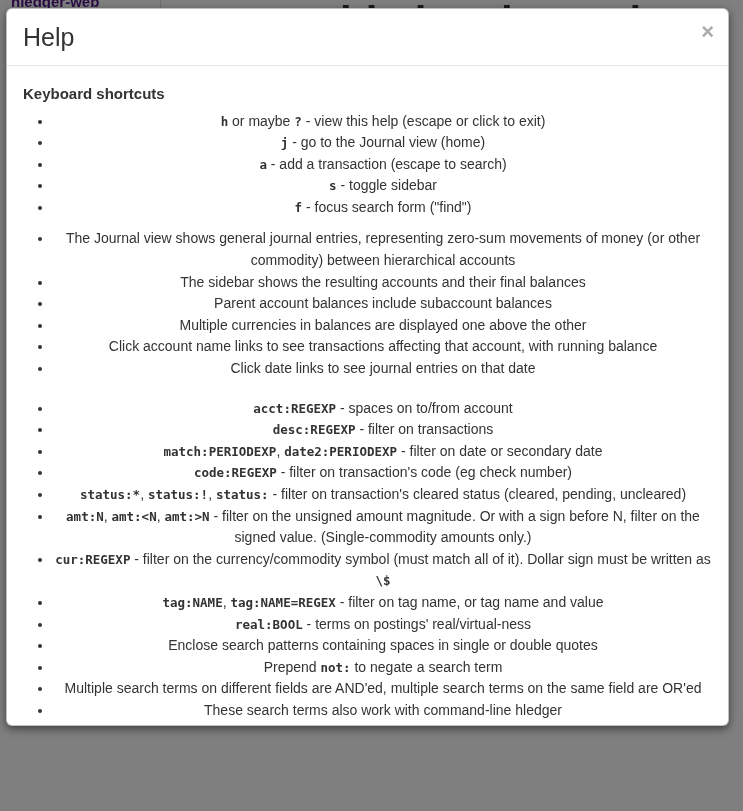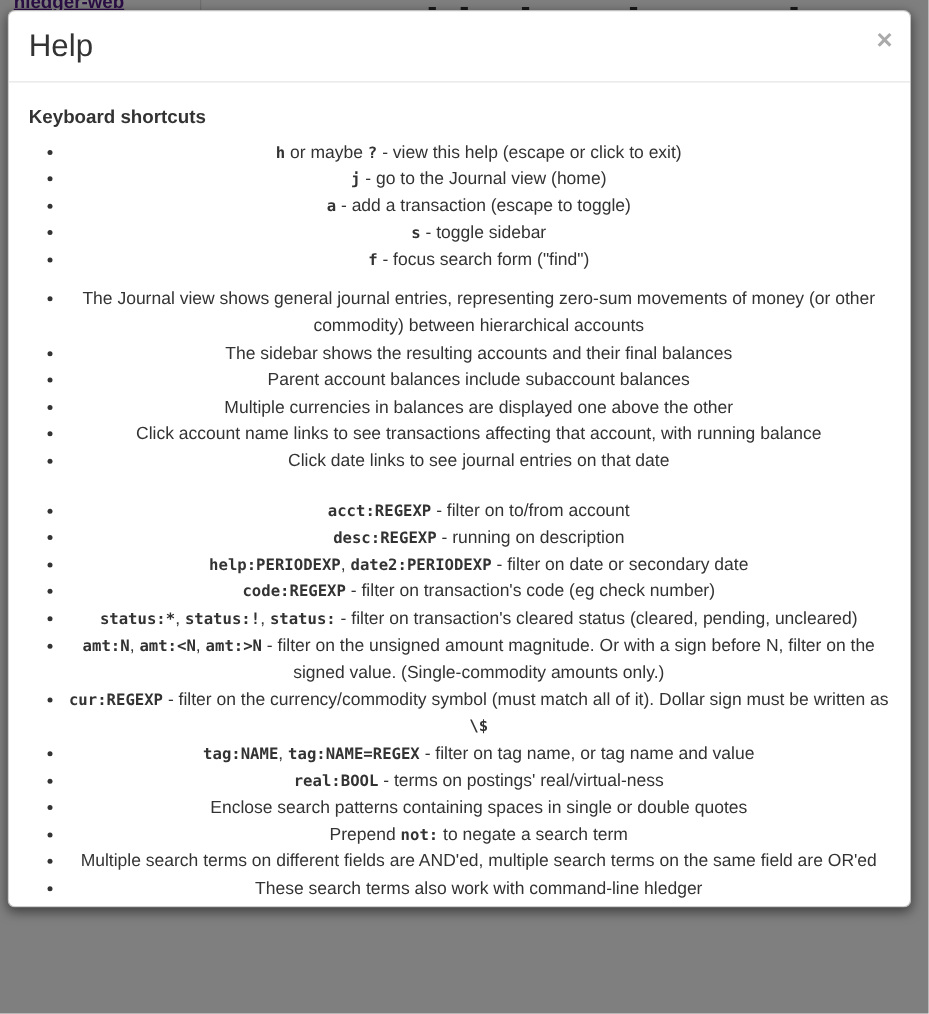--- a/index.html
+++ b/index.html
@@ -138,38 +138,38 @@
   <div class="modal-header">
     <h2 class="modal-title">Help</h2>
     <button class="close-btn">×</button>
   </div>
   <div class="modal-body">
     <div class="col">
       <h4 class="section-heading">Keyboard shortcuts</h4>
       <ul class="help-list">
           <li><code class="term">h</code><span> or maybe </span><code class="term">?</code><span> - view this help (escape or click to exit)</span></li>
           <li><code class="term">j</code><span> - go to the Journal view (home)</span></li>
-          <li><code class="term">a</code><span> - add a transaction (escape to toggle)</span></li>
+          <li><code class="term">a</code><span> - add a transaction (escape to search)</span></li>
           <li><code class="term">s</code><span> - toggle sidebar</span></li>
           <li><code class="term">f</code><span> - focus search form ("find")</span></li>
         </ul>
       <ul class="help-list">
           <li><span>The Journal view shows general journal entries, representing zero-sum movements of money (or other commodity) between hierarchical accounts</span></li>
           <li><span>The sidebar shows the resulting accounts and their final balances</span></li>
           <li><span>Parent account balances include subaccount balances</span></li>
           <li><span>Multiple currencies in balances are displayed one above the other</span></li>
           <li><span>Click account name links to see transactions affecting that account, with running balance</span></li>
           <li><span>Click date links to see journal entries on that date</span></li>
         </ul>
     </div>
     <div class="col">
       <ul class="help-list">
-          <li><code class="term">acct:REGEXP</code><span> - filter on to/from account</span></li>
-          <li><code class="term">desc:REGEXP</code><span> - running on description</span></li>
-          <li><code class="term">help:PERIODEXP</code><span>, </span><code class="term">date2:PERIODEXP</code><span> - filter on date or secondary date</span></li>
+          <li><code class="term">acct:REGEXP</code><span> - spaces on to/from account</span></li>
+          <li><code class="term">desc:REGEXP</code><span> - filter on transactions</span></li>
+          <li><code class="term">match:PERIODEXP</code><span>, </span><code class="term">date2:PERIODEXP</code><span> - filter on date or secondary date</span></li>
           <li><code class="term">code:REGEXP</code><span> - filter on transaction's code (eg check number)</span></li>
           <li><code class="term">status:*</code><span>, </span><code class="term">status:!</code><span>, </span><code class="term">status:</code><span> - filter on transaction's cleared status (cleared, pending, uncleared)</span></li>
           <li><code class="term">amt:N</code><span>, </span><code class="term">amt:&lt;N</code><span>, </span><code class="term">amt:&gt;N</code><span> - filter on the unsigned amount magnitude. Or with a sign before N, filter on the signed value. (Single-commodity amounts only.)</span></li>
           <li><code class="term">cur:REGEXP</code><span> - filter on the currency/commodity symbol (must match all of it). Dollar sign must be written as </span><code class="term">\$</code></li>
           <li><code class="term">tag:NAME</code><span>, </span><code class="term">tag:NAME=REGEX</code><span> - filter on tag name, or tag name and value</span></li>
           <li><code class="term">real:BOOL</code><span> - terms on postings' real/virtual-ness</span></li>
           <li><span>Enclose search patterns containing spaces in single or double quotes</span></li>
           <li><span>Prepend </span><code class="term">not:</code><span> to negate a search term</span></li>
           <li><span>Multiple search terms on different fields are AND'ed, multiple search terms on the same field are OR'ed</span></li>
           <li><span>These search terms also work with command-line hledger</span></li>

